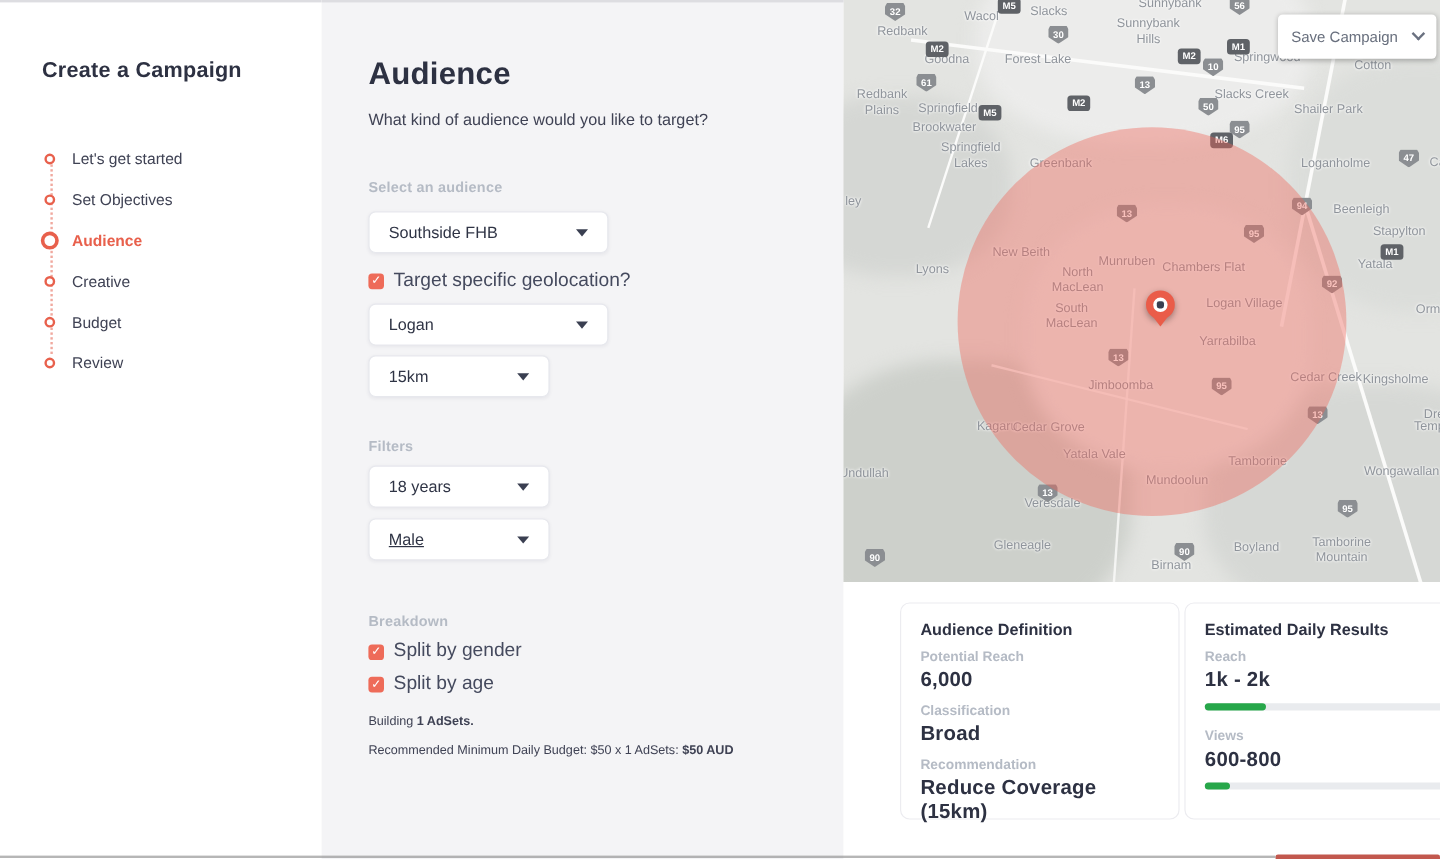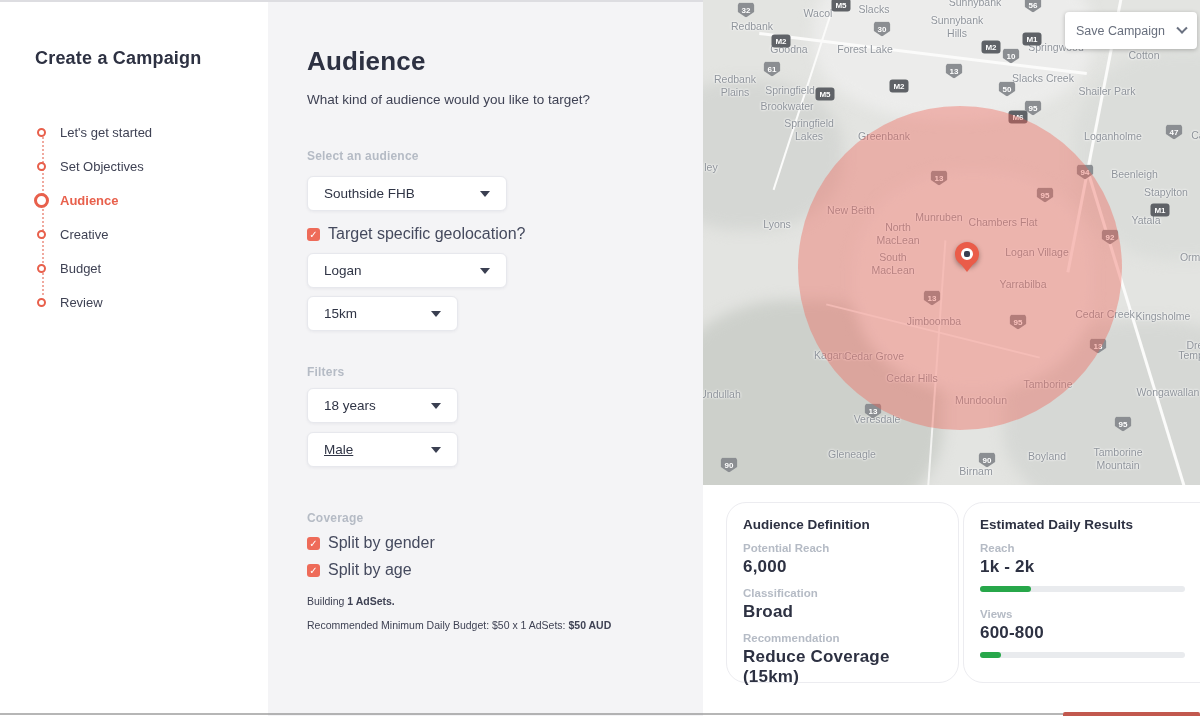--- a/index.html
+++ b/index.html
@@ -116,21 +116,21 @@
   }
   .save-btn .chev {
     width:8px; height:8px; border-right:2px solid #6a7180; border-bottom:2px solid #6a7180;
     transform:rotate(45deg) translate(-2px,-2px);
   }
 
   
   .results { position:absolute; left:703px; top:485px; width:497px; height:231px; background:#fff; overflow:hidden; }
   .card {
     position:absolute; top:17px; background:#fff;
-    border:1px solid #ececf0; border-radius:20px; padding:14px 16px;
+    border:1px solid #ececf0; border-radius:8px; padding:14px 16px;margin-left:24px;
   }
   .card.def { left:23px; width:233px; height:181px; }
   .card.est { left:260px; width:262px; height:181px; }
   .card-title { font-size:13.5px; font-weight:700; color:var(--navy); margin-bottom:10px; }
   .stat { margin-bottom:10px; }
   .stat-label { font-size:11.5px; font-weight:600; color:var(--gray-label); }
   .stat-value { font-size:17px; font-weight:700; color:var(--navy); margin-top:3px; letter-spacing:.2px; }
   .bar { width:205px; height:6px; border-radius:3px; background:#e9ebee; margin-top:9px; }
   .bar-fill { height:100%; border-radius:3px; background:var(--green); }
 
@@ -201,21 +201,21 @@
       <div class="select narrow" style="margin-top: 9px;">
         <span>18 years</span>
         <span class="caret"></span>
       </div>
       <div class="select narrow" style="margin-top: 9px; text-decoration: underline;">
         <span>Male</span>
         <span class="caret"></span>
       </div>
     </div>
 
-  <div class="section-label" style="margin-top:44px;">Coverage</div>
+  <div class="section-label" style="margin-top:44px;">Breakdown</div>
   <div id="breakdown-checks">
       <div class="check-row tight">
         <span class="checkbox">✓</span>
         <span class="check-label">Split by gender</span>
       </div>
       <div class="check-row tight">
         <span class="checkbox">✓</span>
         <span class="check-label">Split by age</span>
       </div>
     </div>
@@ -273,21 +273,21 @@
       <div class="map-label" style="left: 300px; top: 223px;">Chambers Flat</div>
       <div class="map-label" style="left: 195px; top: 234px;">North
 MacLean</div>
       <div class="map-label" style="left: 190px; top: 264px;">South
 MacLean</div>
       <div class="map-label" style="left: 334px; top: 253px;">Logan Village</div>
       <div class="map-label" style="left: 320px; top: 285px;">Yarrabilba</div>
       <div class="map-label" style="left: 231px; top: 322px;">Jimboomba</div>
       <div class="map-label" style="left: 128px; top: 356px;">Kagaru</div>
       <div class="map-label" style="left: 171px; top: 357px;">Cedar Grove</div>
-      <div class="map-label" style="left: 209px; top: 379px;">Cedar Hills</div>
+      <div class="map-label" style="left: 209px; top: 379px;">Yatala Vale</div>
       <div class="map-label" style="left: 17px; top: 395px;">Undullah</div>
       <div class="map-label" style="left: 174px; top: 420px;">Veresdale</div>
       <div class="map-label" style="left: 149px; top: 455px;">Gleneagle</div>
       <div class="map-label" style="left: 278px; top: 401px;">Mundoolun</div>
       <div class="map-label" style="left: 345px; top: 385px;">Tamborine</div>
       <div class="map-label" style="left: 465px; top: 393px;">Wongawallan</div>
       <div class="map-label" style="left: 344px; top: 457px;">Boyland</div>
       <div class="map-label" style="left: 415px; top: 459px;">Tamborine
 Mountain</div>
       <div class="map-label" style="left: 273px; top: 472px;">Birnam</div>

